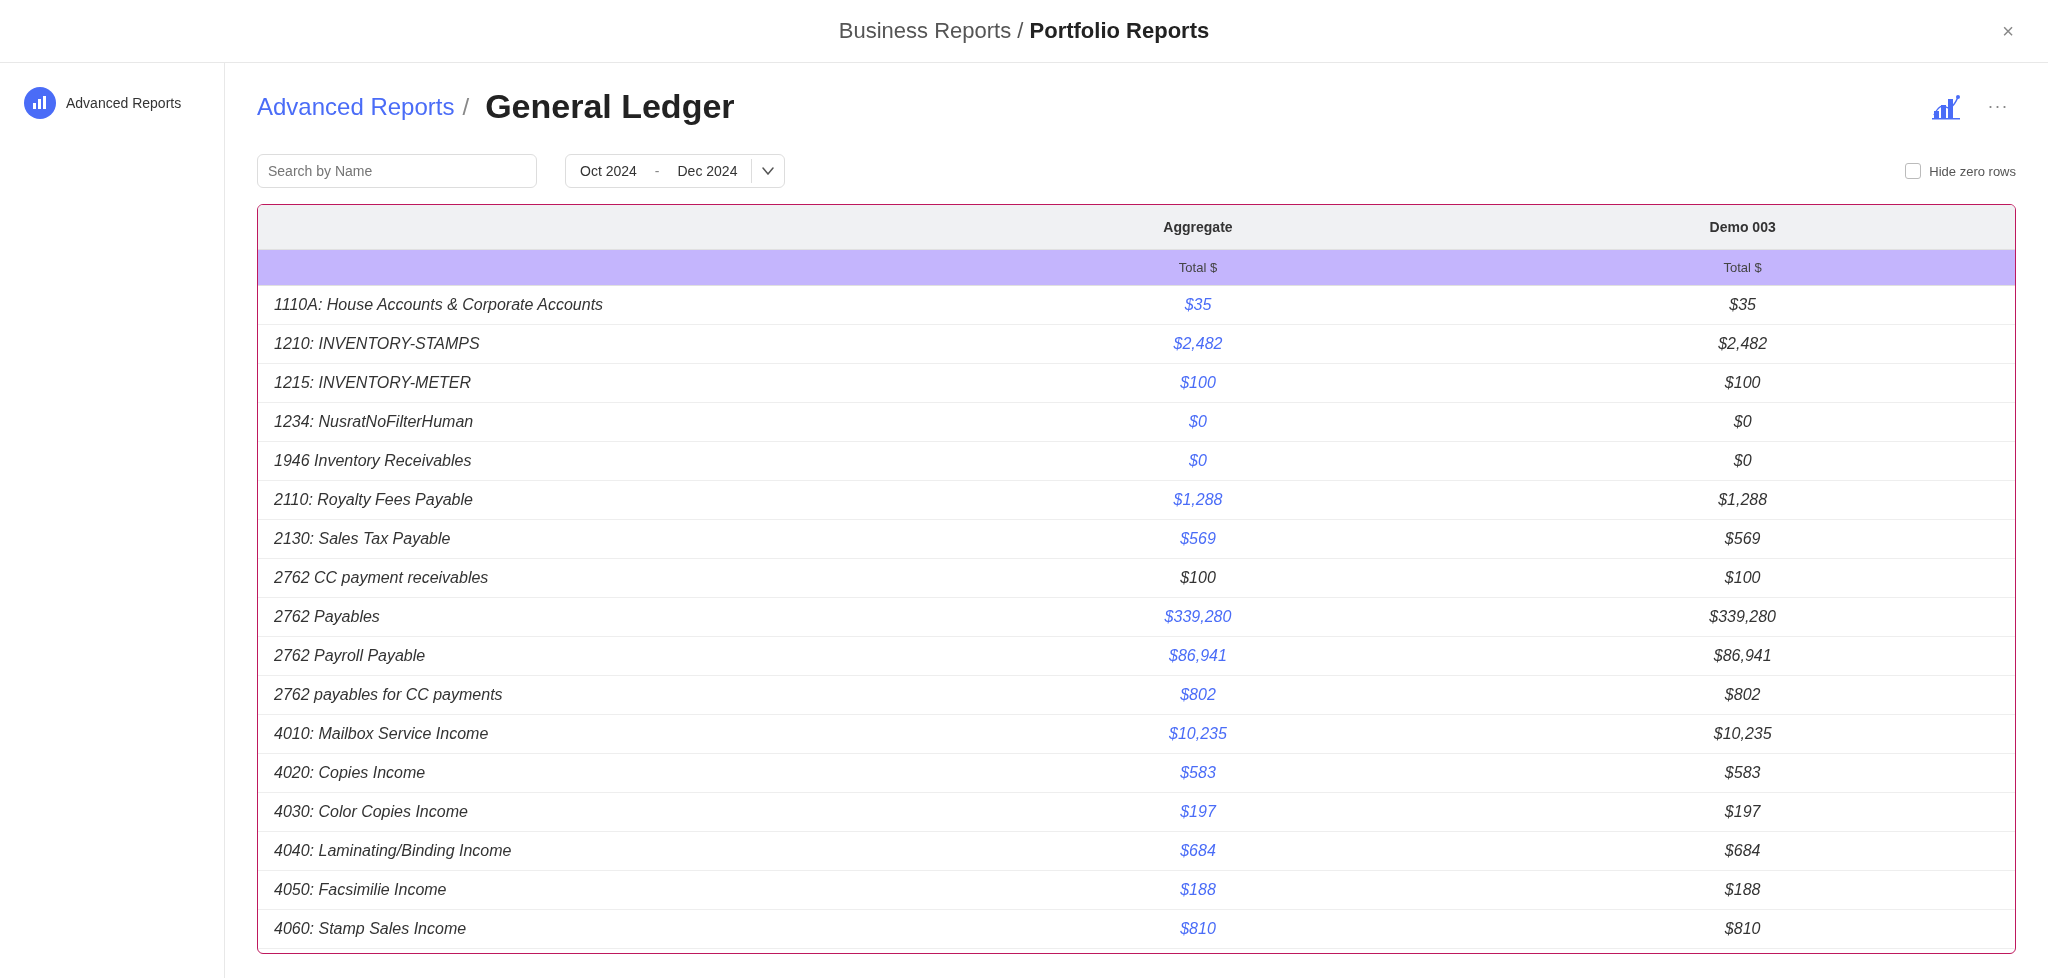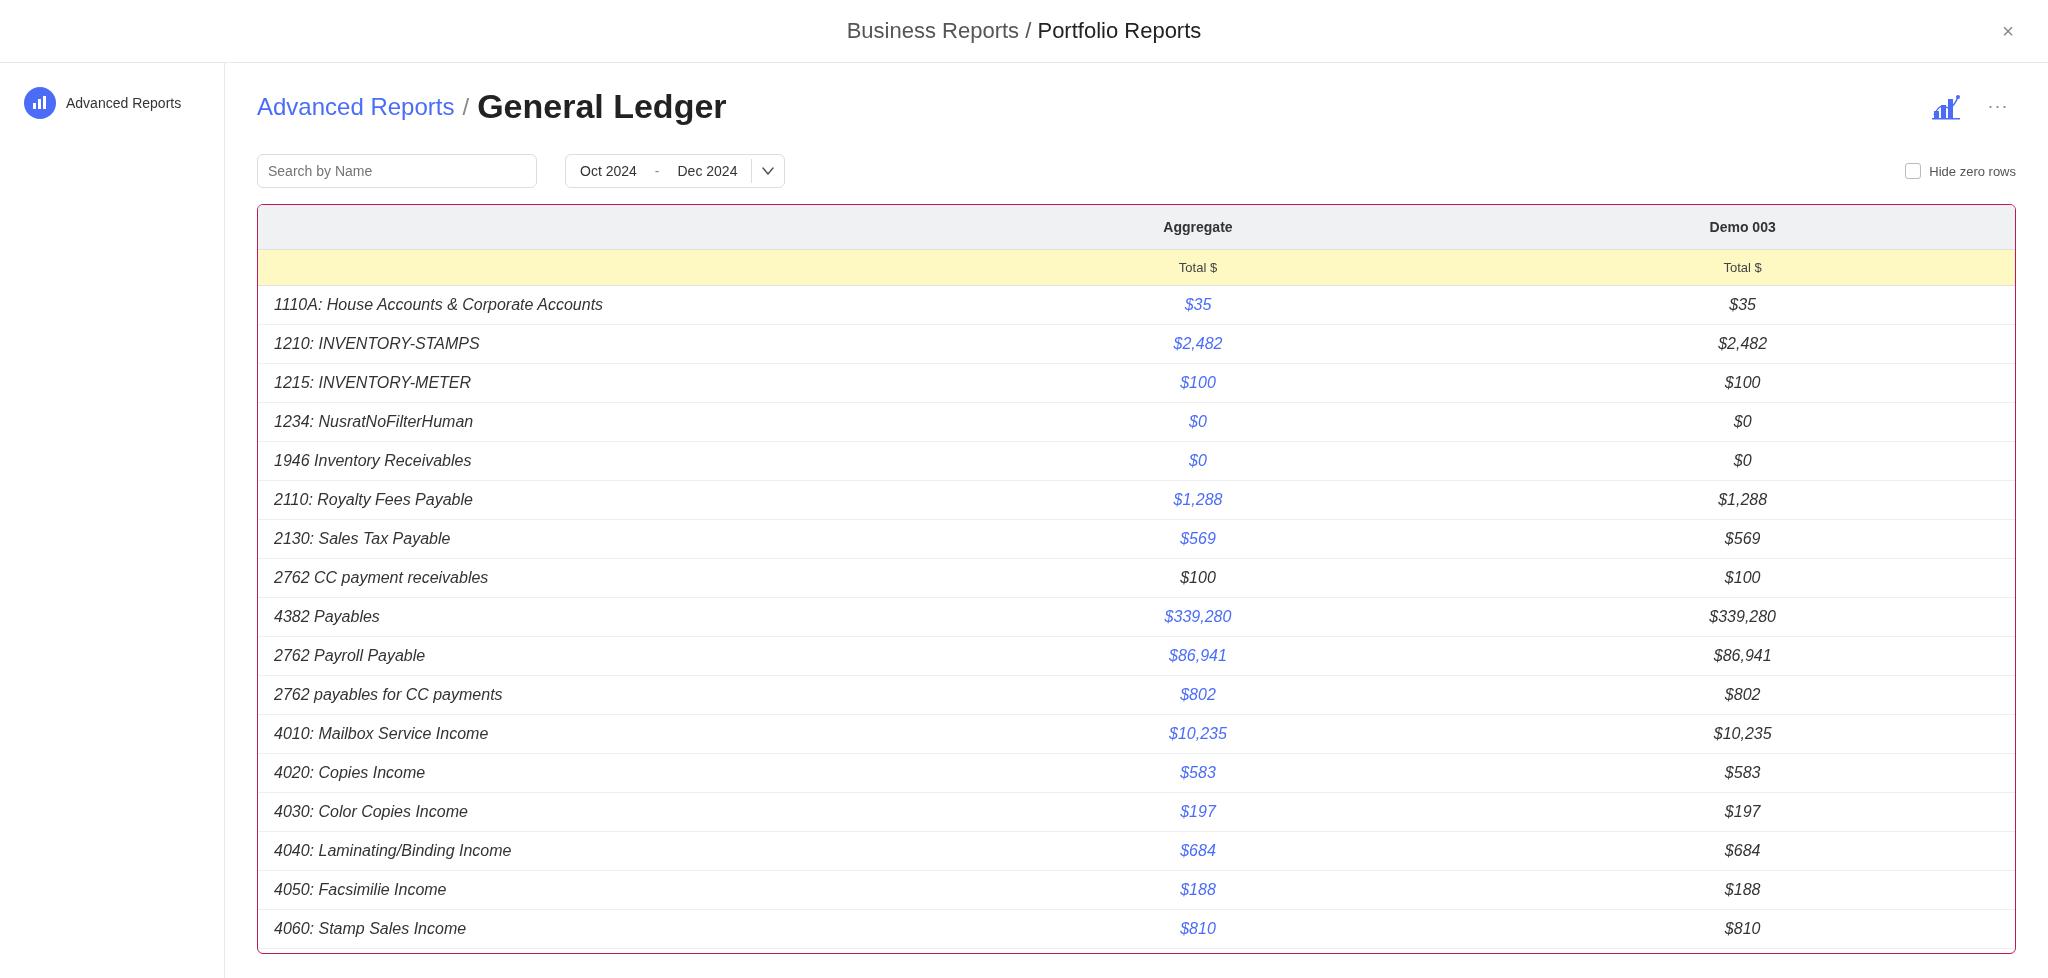--- a/index.html
+++ b/index.html
@@ -4,62 +4,62 @@
   <style>
     * { box-sizing: border-box; margin: 0; padding: 0; }
     body { font-family: -apple-system, BlinkMacSystemFont, 'Segoe UI', sans-serif; background: #fff; color: #333; font-size: 14px; overflow: hidden; }
 
     .app-container { width: 2048px; height: 978px; display: flex; flex-direction: column; background: #fff; position: relative; }
 
     
     .top-bar { display: flex; align-items: center; justify-content: center; padding: 18px 24px; border-bottom: 1px solid #e8e8e8; position: relative; min-height: 60px; }
     .top-bar-title { font-size: 22px; color: #222; }
     .top-bar-title span { font-weight: 400; color: #555; }
-    .top-bar-title strong { font-weight: 400; }
+    .top-bar-title strong { font-weight: 700; }
     .close-btn { position: absolute; right: 24px; top: 50%; transform: translateY(-50%); background: none; border: none; cursor: pointer; font-size: 20px; color: #888; width: 32px; height: 32px; display: flex; align-items: center; justify-content: center; }
 
     
     .main-area { display: flex; flex: 1; overflow: hidden; }
 
     
     .sidebar { width: 225px; border-right: 1px solid #e8e8e8; padding: 12px 0; background: #fff; }
     .sidebar-item { display: flex; align-items: center; gap: 10px; padding: 10px 16px; cursor: pointer; border-radius: 6px; margin: 2px 8px; }
     .sidebar-icon { width: 32px; height: 32px; border-radius: 50%; background: #4a6cf7; display: flex; align-items: center; justify-content: center; flex-shrink: 0; }
     .sidebar-icon svg { fill: white; }
     .sidebar-label { font-size: 14px; color: #333; font-weight: 500; }
 
     
     .content-area { flex: 1; display: flex; flex-direction: column; padding: 24px 32px; overflow: hidden; }
 
     
     .page-header { display: flex; align-items: center; justify-content: space-between; margin-bottom: 28px; }
     .breadcrumb { display: flex; align-items: center; gap: 4px; }
     .breadcrumb-link { color: #4a6cf7; font-size: 24px; font-weight: 400; cursor: pointer; text-decoration: none; }
     .breadcrumb-separator { font-size: 24px; color: #888; margin: 0 4px; font-weight: 300; }
-    .breadcrumb-current { font-size: 34px; font-weight: 700; color: #222; }
+    .breadcrumb-current { font-size: 34px; font-weight: 700; color: #222; margin-left: 8px; }
     .header-actions { display: flex; align-items: center; gap: 16px; }
     .chart-icon-btn { background: none; border: none; cursor: pointer; color: #4a6cf7; width: 36px; height: 36px; display: flex; align-items: center; justify-content: center; }
     .more-btn { background: none; border: none; cursor: pointer; color: #888; font-size: 18px; width: 36px; height: 36px; display: flex; align-items: center; justify-content: center; letter-spacing: 1px; }
 
     
     .filter-bar { display: flex; align-items: center; gap: 12px; margin-bottom: 16px; }
     .search-input { padding: 8px 10px; border: 1px solid #ddd; border-radius: 6px; font-size: 14px; color: #999; width: 280px; background: #fff; outline: none; }
     .date-range { display: flex; align-items: center; gap: 0; border: 1px solid #ddd; border-radius: 6px; overflow: hidden; background: #fff; margin-left: 16px; }
     .date-field { padding: 8px 14px; font-size: 14px; color: #333; border: none; outline: none; background: transparent; cursor: pointer; }
     .date-separator { padding: 0 4px; color: #888; font-size: 14px; }
     .date-dropdown-btn { padding: 8px 10px; background: none; border: none; border-left: 1px solid #ddd; cursor: pointer; color: #555; display: flex; align-items: center; }
     .spacer { flex: 1; }
     .hide-zero-label { display: flex; align-items: center; gap: 8px; font-size: 13px; color: #555; cursor: pointer; }
     .checkbox { width: 16px; height: 16px; border: 1.5px solid #bbb; border-radius: 3px; background: #fff; display: inline-block; flex-shrink: 0; }
 
     
     .table-wrapper { flex: 1; overflow-y: auto; border: 1px solid #be185d; border-radius: 6px; background: #fff; }
     table { width: 100%; border-collapse: collapse; }
     thead tr:first-child th { background: #f0f1f3; font-weight: 600; font-size: 14px; color: #333; padding: 14px 16px; border-bottom: 1px solid #e0e0e0; }
-    thead tr:nth-child(2) th { background: #fef9c3; font-size: 13px; color: #444; font-weight: 500; padding: 10px 16px; border-bottom: 1px solid #e0e0e0; }
+    thead tr:nth-child(2) th { background: #c4b5fd; font-size: 13px; color: #444; font-weight: 500; padding: 10px 16px; border-bottom: 1px solid #e0e0e0; }
     tbody tr { border-bottom: 1px solid #eee; }
     tbody td { padding: 10px 16px; font-size: 16px; color: #333; font-style: italic; }
     tbody td:first-child { color: #333; }
     .col-name { width: 38%; }
     .col-agg { width: 31%; text-align: center; }
     .col-demo { width: 31%; text-align: center; }
     .val-link { color: #4a6cf7; cursor: pointer; }
     .val-plain { color: #333; }
 
     
@@ -186,21 +186,21 @@
                 <td class="col-name">2130: Sales Tax Payable</td>
                 <td class="col-agg"><span class="val-link">$569</span></td>
                 <td class="col-demo val-plain">$569</td>
               </tr>
               <tr>
                 <td class="col-name">2762 CC payment receivables</td>
                 <td class="col-agg val-plain">$100</td>
                 <td class="col-demo val-plain">$100</td>
               </tr>
               <tr>
-                <td class="col-name">4382 Payables</td>
+                <td class="col-name">2762 Payables</td>
                 <td class="col-agg"><span class="val-link">$339,280</span></td>
                 <td class="col-demo val-plain">$339,280</td>
               </tr>
               <tr>
                 <td class="col-name">2762 Payroll Payable</td>
                 <td class="col-agg"><span class="val-link">$86,941</span></td>
                 <td class="col-demo val-plain">$86,941</td>
               </tr>
               <tr>
                 <td class="col-name">2762 payables for CC payments</td>

